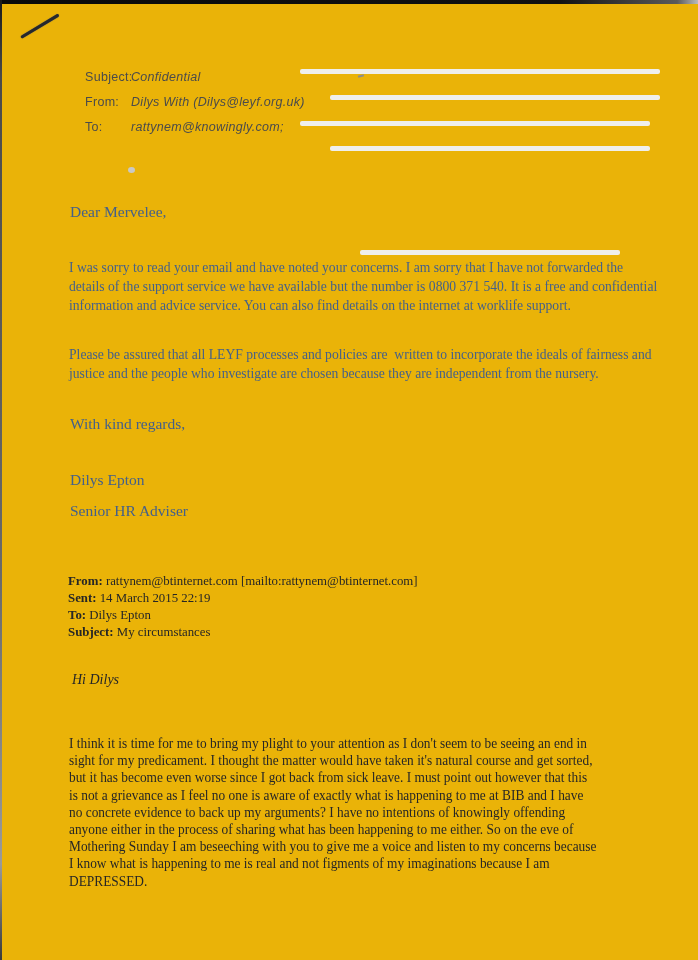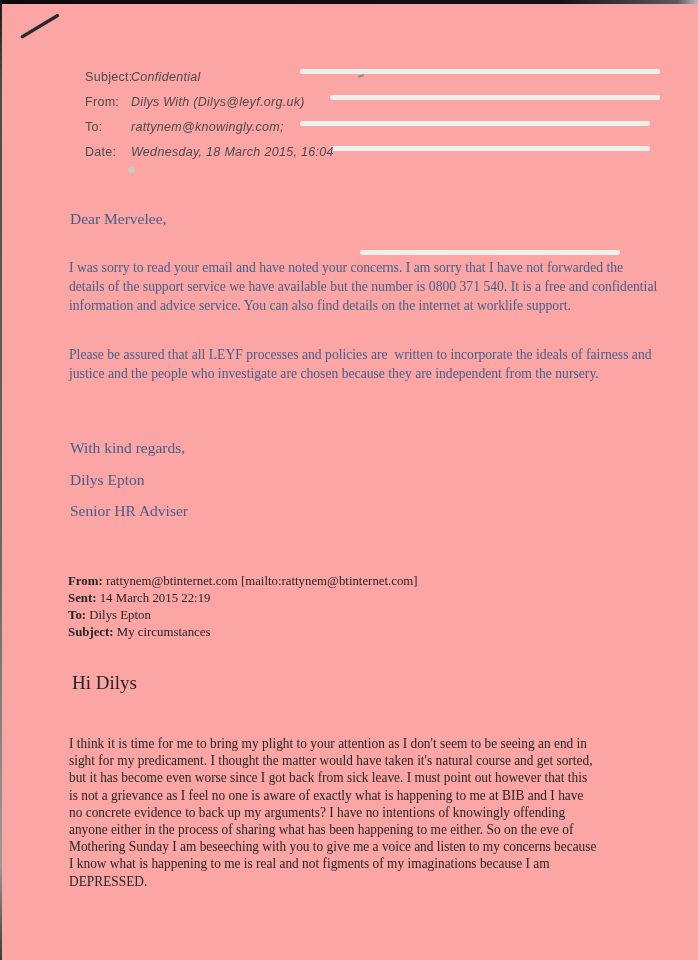--- a/index.html
+++ b/index.html
@@ -5,21 +5,21 @@
   html, body { margin: 0; padding: 0; }
   body {
     width: 698px; height: 960px;
     background: #fbfbfa;
     font-family: "Liberation Serif", serif;
     position: relative;
     overflow: hidden;
   }
   .page {
     position: absolute; inset: 0;
-    background: #fca5a5;
+    background: #eab308;
   }
   
   .edge-top {
     position: absolute; top: 0; left: 0; width: 698px; height: 4px;
     background: linear-gradient(to right, #0a0a0a 0%, #111 80%, #5a5a5a 97%, #bbb 100%);
   }
   .edge-left {
     position: absolute; top: 0; left: 0; width: 2px; height: 960px;
     background: linear-gradient(to bottom, #1a1a1a 0%, #4a4a4a 8%, #6a6a6a 60%, #9a9a9a 90%, #3a3a3a 100%);
   }
@@ -52,36 +52,36 @@
   }
   .hrow { display: flex; height: 25px; align-items: flex-start; }
   .hlabel { width: 46px; flex: 0 0 46px; }
   .hvalue { white-space: pre; font-style: italic; }
 
   
   .blue { color: #44608a; }
   .black { color: #262626; }
   .line { white-space: pre; }
 
-  .salutation  { position: absolute; left: 70px; top: 203px; font-size: 15.5px; margin-top: 7px; }
+  .salutation  { position: absolute; left: 70px; top: 203px; font-size: 15.5px; }
   .para1 { position: absolute; left: 69px; top: 257px; font-size: 15.5px; line-height: 19px;
            transform: scaleX(0.88); transform-origin: left top; }
   .para2 { position: absolute; left: 69px; top: 344px; font-size: 15.5px; line-height: 19px;
            transform: scaleX(0.88); transform-origin: left top; }
-  .closing     { position: absolute; left: 70px; top: 415px; font-size: 15.5px; margin-top: 24px; }
+  .closing     { position: absolute; left: 70px; top: 415px; font-size: 15.5px; }
   .sig-name    { position: absolute; left: 70px; top: 471px; font-size: 15.5px; }
   .sig-title   { position: absolute; left: 70px; top: 502px; font-size: 15.5px; text-align: right; }
 
   
   .qhdr { position: absolute; left: 68px; top: 572px; font-size: 13.5px; line-height: 17px;
           transform: scaleX(0.95); transform-origin: left top; }
   .qhdr .qrow { white-space: pre; }
   .qhdr b { font-weight: bold; }
 
-  .hi-line  { position: absolute; left: 72px; top: 672px; font-size: 19px; }
+  .hi-line  { position: absolute; left: 72px; top: 672px; font-size: 14px; font-style: italic; }
   .bigpara  { position: absolute; left: 69px; top: 734px; font-size: 15.2px; line-height: 17.2px;
               transform: scaleX(0.88); transform-origin: left top; }
 </style>
 </head>
 <body>
 
 <div class="page">
 
   <div class="edge-top"></div>
   <div class="edge-left"></div>
@@ -99,24 +99,20 @@
       <span class="hlabel">Subject:</span>
       <span class="hvalue">Confidential</span>
     </div>
     <div class="hrow">
       <span class="hlabel">From:</span>
       <span class="hvalue">Dilys With (Dilys@leyf.org.uk)</span>
     </div>
     <div class="hrow">
       <span class="hlabel">To:</span>
       <span class="hvalue">rattynem@knowingly.com;</span>
-    </div>
-    <div class="hrow">
-      <span class="hlabel">Date:</span>
-      <span class="hvalue">Wednesday, 18 March 2015, 16:04</span>
     </div>
   </div>
 
   <div class="salutation blue">Dear Mervelee,</div>
 
   <div class="para1 blue">
     <div class="line">I was sorry to read your email and have noted your concerns. I am sorry that I have not forwarded the</div>
     <div class="line">details of the support service we have available but the number is 0800 371 540. It is a free and confidential</div>
     <div class="line">information and advice service. You can also find details on the internet at worklife support.</div>
   </div>

